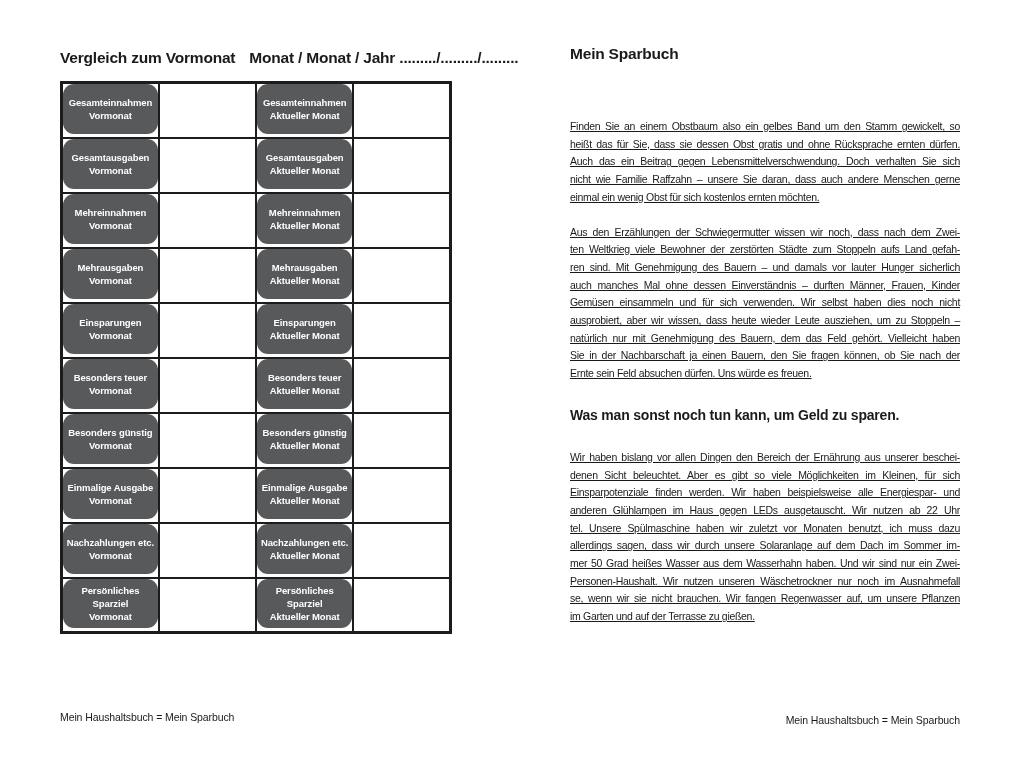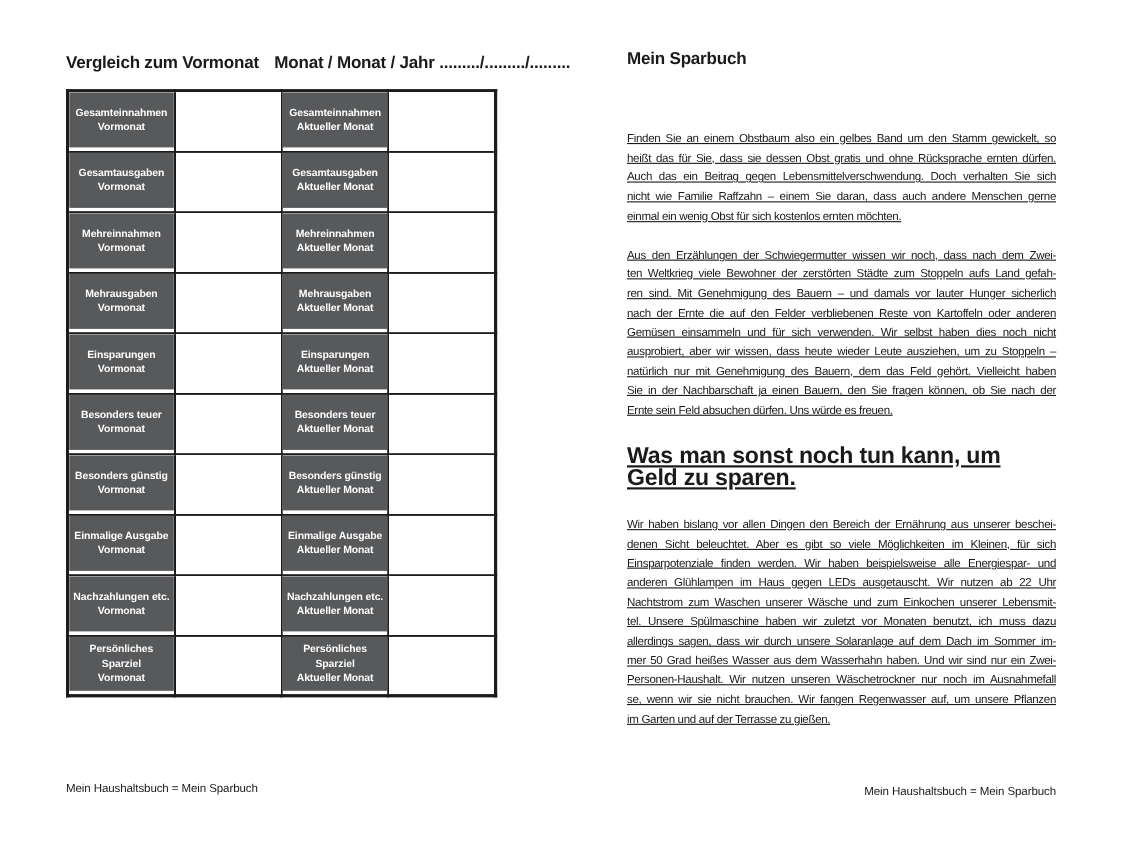--- a/index.html
+++ b/index.html
@@ -36,31 +36,31 @@
   }
   td.label .darkfill {
     position: absolute; left: 0; top: 0; right: 0; bottom: 3px;
     background: var(--cell-dark, #58595b);
     display: flex; align-items: center; justify-content: center;
     text-align: center;
     color: var(--cell-text, #ffffff);
     font-weight: bold;
     font-size: 9.5px; line-height: 13px; letter-spacing: -0.1px;
     white-space: pre-line;
+    border-radius: 11px;
   }
 
   
   .right-page { position: absolute; left: 570px; top: 44px; width: 390px; }
   .heading {
     font-size: 15.5px; line-height: 20px; font-weight: bold; letter-spacing: -0.2px;
   }
   .subheading {
-    font-size: 21px; line-height: 20px; font-weight: bold; letter-spacing: -0.2px;
+    font-size: 14px; line-height: 20px; font-weight: bold; letter-spacing: -0.2px;
     margin-top: 22px;
-    text-decoration: underline;
   }
   .para { }
   .para.p1 { margin-top: 54px; }
   .para.p2 { margin-top: 17px; }
   .para.p3 { margin-top: 24px; }
   .tline {
     font-size: 10.5px; line-height: 17.7px; letter-spacing: -0.3px;
     text-align: justify; text-align-last: justify;
     color: var(--body-text, #1a1a1a);
     text-decoration: underline;
@@ -209,41 +209,40 @@
         </tbody>
     </table>
   </div>
 
   <div class="right-page">
     <h1 class="heading">Mein Sparbuch</h1>
     <div class="para p1">
         <div class="tline">Finden Sie an einem Obstbaum also ein gelbes Band um den Stamm gewickelt, so</div>
         <div class="tline">heißt das für Sie, dass sie dessen Obst gratis und ohne Rücksprache ernten dürfen.</div>
         <div class="tline">Auch das ein Beitrag gegen Lebensmittelverschwendung. Doch verhalten Sie sich</div>
-        <div class="tline">nicht wie Familie Raffzahn – einem Sie daran, dass auch andere Menschen gerne</div>
+        <div class="tline">nicht wie Familie Raffzahn – unsere Sie daran, dass auch andere Menschen gerne</div>
         <div class="tline last">einmal ein wenig Obst für sich kostenlos ernten möchten.</div>
       </div>
     <div class="para p2">
         <div class="tline">Aus den Erzählungen der Schwiegermutter wissen wir noch, dass nach dem Zwei-</div>
         <div class="tline">ten Weltkrieg viele Bewohner der zerstörten Städte zum Stoppeln aufs Land gefah-</div>
         <div class="tline">ren sind. Mit Genehmigung des Bauern – und damals vor lauter Hunger sicherlich</div>
-        <div class="tline">nach der Ernte die auf den Felder verbliebenen Reste von Kartoffeln oder anderen</div>
+        <div class="tline">auch manches Mal ohne dessen Einverständnis – durften Männer, Frauen, Kinder</div>
         <div class="tline">Gemüsen einsammeln und für sich verwenden. Wir selbst haben dies noch nicht</div>
         <div class="tline">ausprobiert, aber wir wissen, dass heute wieder Leute ausziehen, um zu Stoppeln –</div>
         <div class="tline">natürlich nur mit Genehmigung des Bauern, dem das Feld gehört. Vielleicht haben</div>
         <div class="tline">Sie in der Nachbarschaft ja einen Bauern, den Sie fragen können, ob Sie nach der</div>
         <div class="tline last">Ernte sein Feld absuchen dürfen. Uns würde es freuen.</div>
       </div>
     <h2 class="subheading">Was man sonst noch tun kann, um Geld zu sparen.</h2>
     <div class="para p3">
         <div class="tline">Wir haben bislang vor allen Dingen den Bereich der Ernährung aus unserer beschei-</div>
         <div class="tline">denen Sicht beleuchtet. Aber es gibt so viele Möglichkeiten im Kleinen, für sich</div>
         <div class="tline">Einsparpotenziale finden werden. Wir haben beispielsweise alle Energiespar- und</div>
         <div class="tline">anderen Glühlampen im Haus gegen LEDs ausgetauscht. Wir nutzen ab 22 Uhr</div>
-        <div class="tline">Nachtstrom zum Waschen unserer Wäsche und zum Einkochen unserer Lebensmit-</div>
         <div class="tline">tel. Unsere Spülmaschine haben wir zuletzt vor Monaten benutzt, ich muss dazu</div>
         <div class="tline">allerdings sagen, dass wir durch unsere Solaranlage auf dem Dach im Sommer im-</div>
         <div class="tline">mer 50 Grad heißes Wasser aus dem Wasserhahn haben. Und wir sind nur ein Zwei-</div>
         <div class="tline">Personen-Haushalt. Wir nutzen unseren Wäschetrockner nur noch im Ausnahmefall</div>
         <div class="tline">se, wenn wir sie nicht brauchen. Wir fangen Regenwasser auf, um unsere Pflanzen</div>
         <div class="tline last">im Garten und auf der Terrasse zu gießen.</div>
       </div>
   </div>
 
   <div class="footer footer-left">Mein Haushaltsbuch = Mein Sparbuch</div>

